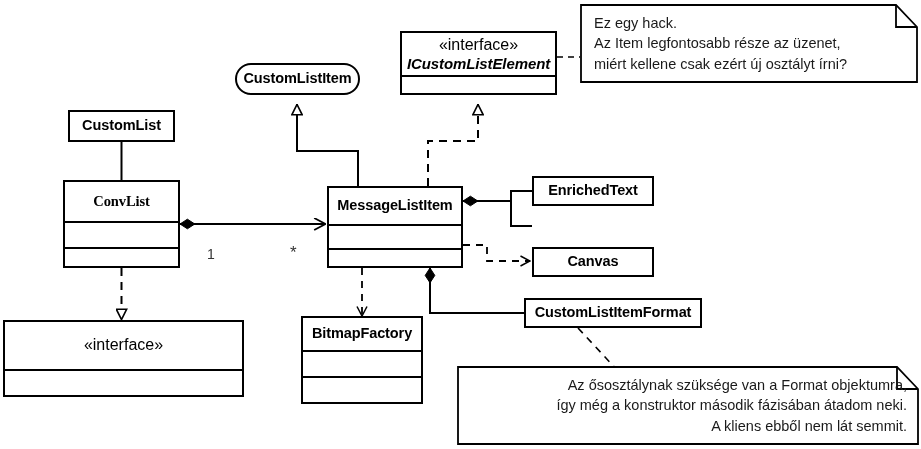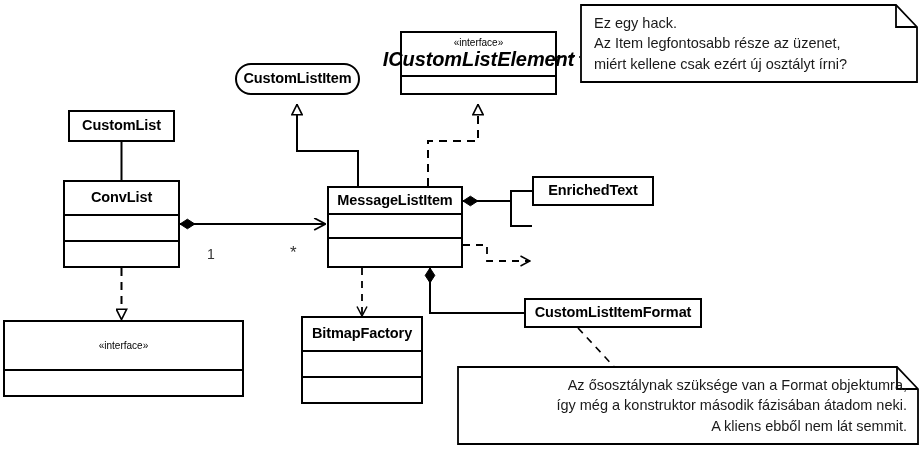--- a/index.html
+++ b/index.html
@@ -44,27 +44,27 @@
     border-top: 2px solid #000000;
   }
   .cls-name {
     font-weight: bold;
     font-size: 14.5px;
     line-height: 1.05;
     letter-spacing: -0.1px;
   }
   .stereotype {
     font-weight: normal;
-    font-size: 10px;
+    font-size: 16px;
     line-height: 1.15;
   }
   .iface-name {
     font-weight: bold;
     font-style: italic;
-    font-size: 20px;
+    font-size: 15px;
     line-height: 1.15;
     letter-spacing: -0.1px;
   }
   .note {
     position: absolute;
     box-sizing: border-box;
     background: #ffffff;
     z-index: 3;
   }
   .note-body {
@@ -177,48 +177,51 @@
     <g>
       <path d="M578 328 L618 371" fill="none" stroke="#000000" stroke-width="1.6" stroke-dasharray="7,6"></path>
     </g>
   </svg>
 
   <div class="node" style="left:68px; top:98px; width:107px; height:32px;margin-top:12px;">
     <div class="compartment cls-name" style="height:100%;">CustomList</div>
   </div>
 
   <div class="node" style="left:63px; top:180px; width:117px; height:88px;">
-    <div class="compartment cls-name" style="height:32px;">ConvList</div>
+    <div class="compartment cls-name" style="height:39px;font-family:Liberation Serif, serif;">ConvList</div>
     <div class="compartment" style="height:26px;"></div>
     <div class="compartment" style="height:26px;"></div>
   </div>
 
   <div class="node" style="left:235px; top:63px; width:125px; height:32px;border-radius:16px;">
     <div class="compartment cls-name" style="height:100%;">CustomListItem</div>
   </div>
 
   <div class="node" style="left:400px; top:31px; width:157px; height:64px;">
     <div class="compartment" style="height:42px;">
       <span class="stereotype">«interface»</span>
       <span class="iface-name">ICustomListElement</span>
     </div>
     <div class="compartment" style="height:22px;"></div>
   </div>
 
   <div class="node" style="left:327px; top:186px; width:136px; height:82px;">
-    <div class="compartment cls-name" style="height:25px;">MessageListItem</div>
+    <div class="compartment cls-name" style="height:36px;">MessageListItem</div>
     <div class="compartment" style="height:24px;"></div>
     <div class="compartment" style="height:24px;"></div>
   </div>
 
   <div class="node" style="left:532px; top:176px; width:122px; height:30px;">
     <div class="compartment cls-name" style="height:100%;">EnrichedText</div>
   </div>
 
 
+  <div class="node" style="left:532px; top:247px; width:122px; height:30px;">
+    <div class="compartment cls-name" style="height:100%;">Canvas</div>
+  </div>
 
   <div class="node" style="left:3px; top:320px; width:241px; height:77px;">
     <div class="compartment" style="height:47px;">
       <span class="stereotype">«interface»</span>
     </div>
     <div class="compartment" style="height:26px;"></div>
   </div>
 
   <div class="node" style="left:301px; top:316px; width:122px; height:88px;">
     <div class="compartment cls-name" style="height:32px;text-align:right;">BitmapFactory</div>

